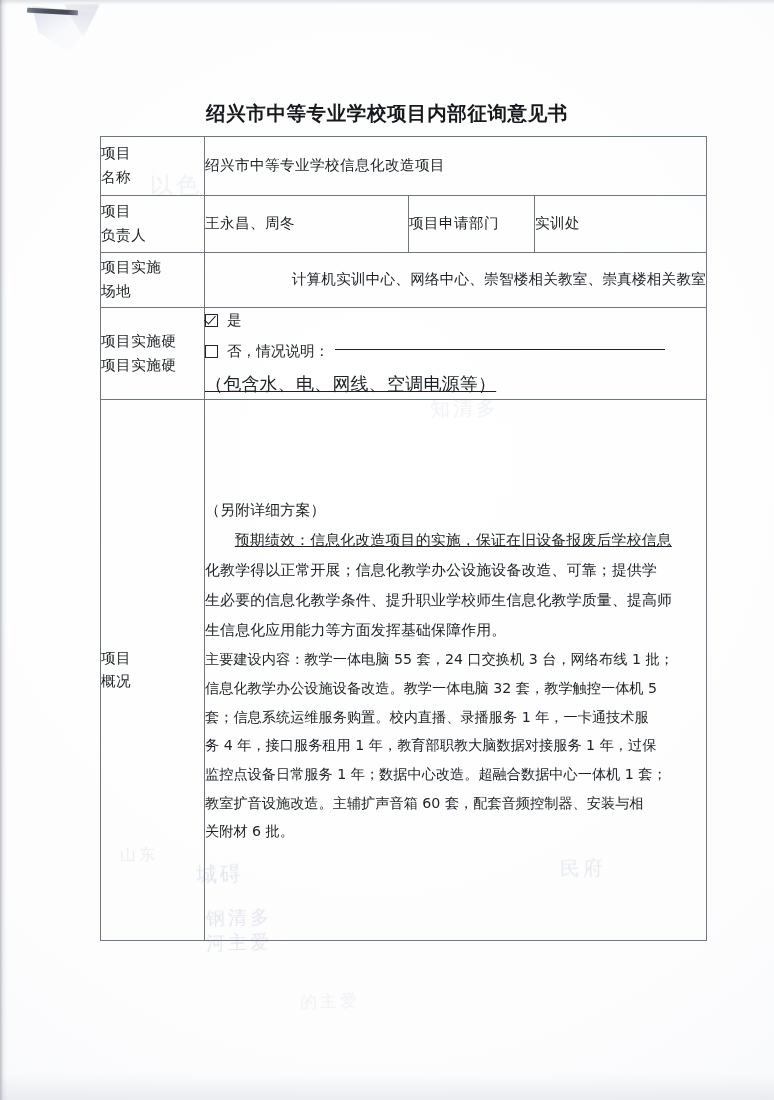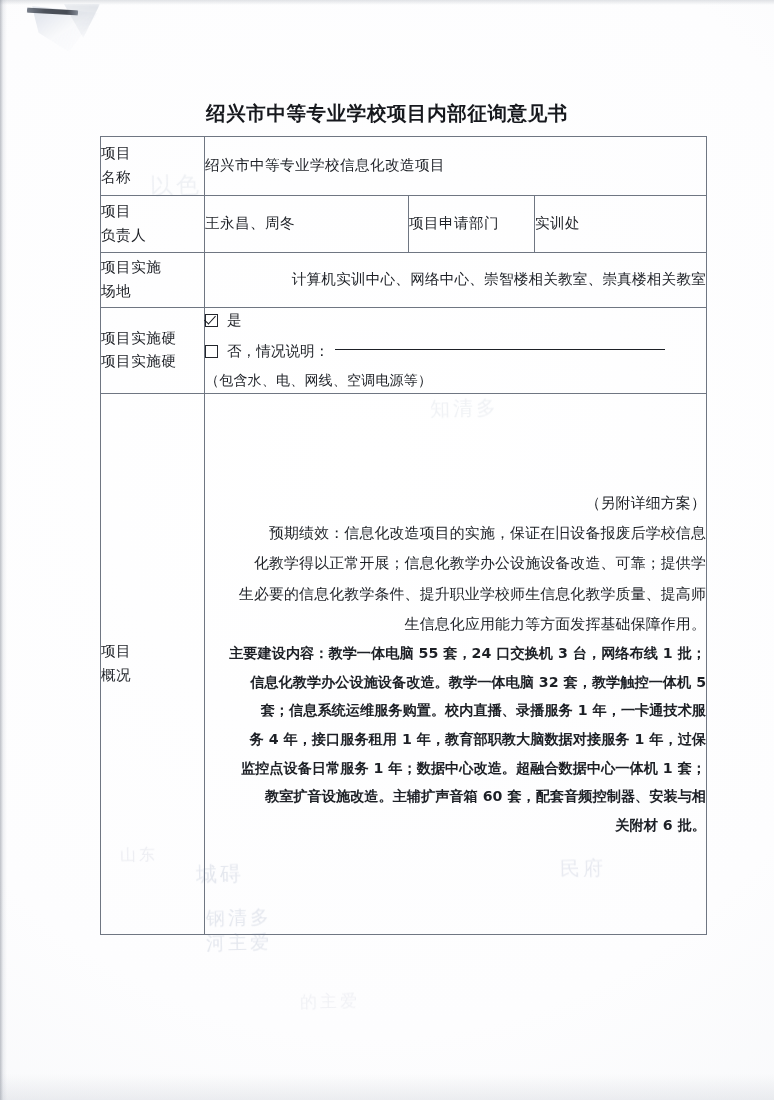--- a/index.html
+++ b/index.html
@@ -160,45 +160,45 @@
   }
   .fill-line {
     flex: 1 1 auto;
     border-bottom: 1.35px solid #1d2026;
     margin-left: 6px;
     margin-bottom: 4px;
     height: 0;
     max-width: 330px;
   }
   .hw-note {
-    font-size: 14px;
+    font-size: 18px;
     margin-top: 7px;
     letter-spacing: 0.2px;
+    text-decoration: underline;
   }
 
   
   .overview-cell {
     padding: 11px 16px 14px 14px;
     vertical-align: top;
     height: 540px;
-    text-align: right;
   }
   .ov-line {
     font-size: 14.9px;
     line-height: 2.02;
     letter-spacing: 0.18px;
     white-space: nowrap;
   }
   .ov-line.bold {
     font-family: "DejaVu Sans", "Liberation Sans", sans-serif;
-    font-weight: bold;
+    font-weight: normal;
     font-size: 14.2px;
     letter-spacing: 0;
   }
-  .ov-indent { text-indent: 2em; }
+  .ov-indent { text-indent: 2em; text-decoration: underline; }
 
   .overview-label { vertical-align: middle; }
 
   
   .ghost {
     position: absolute;
     font-family: "Liberation Serif", serif;
     color: rgba(108,122,158,0.17);
     font-size: 21px;
     letter-spacing: 3px;

